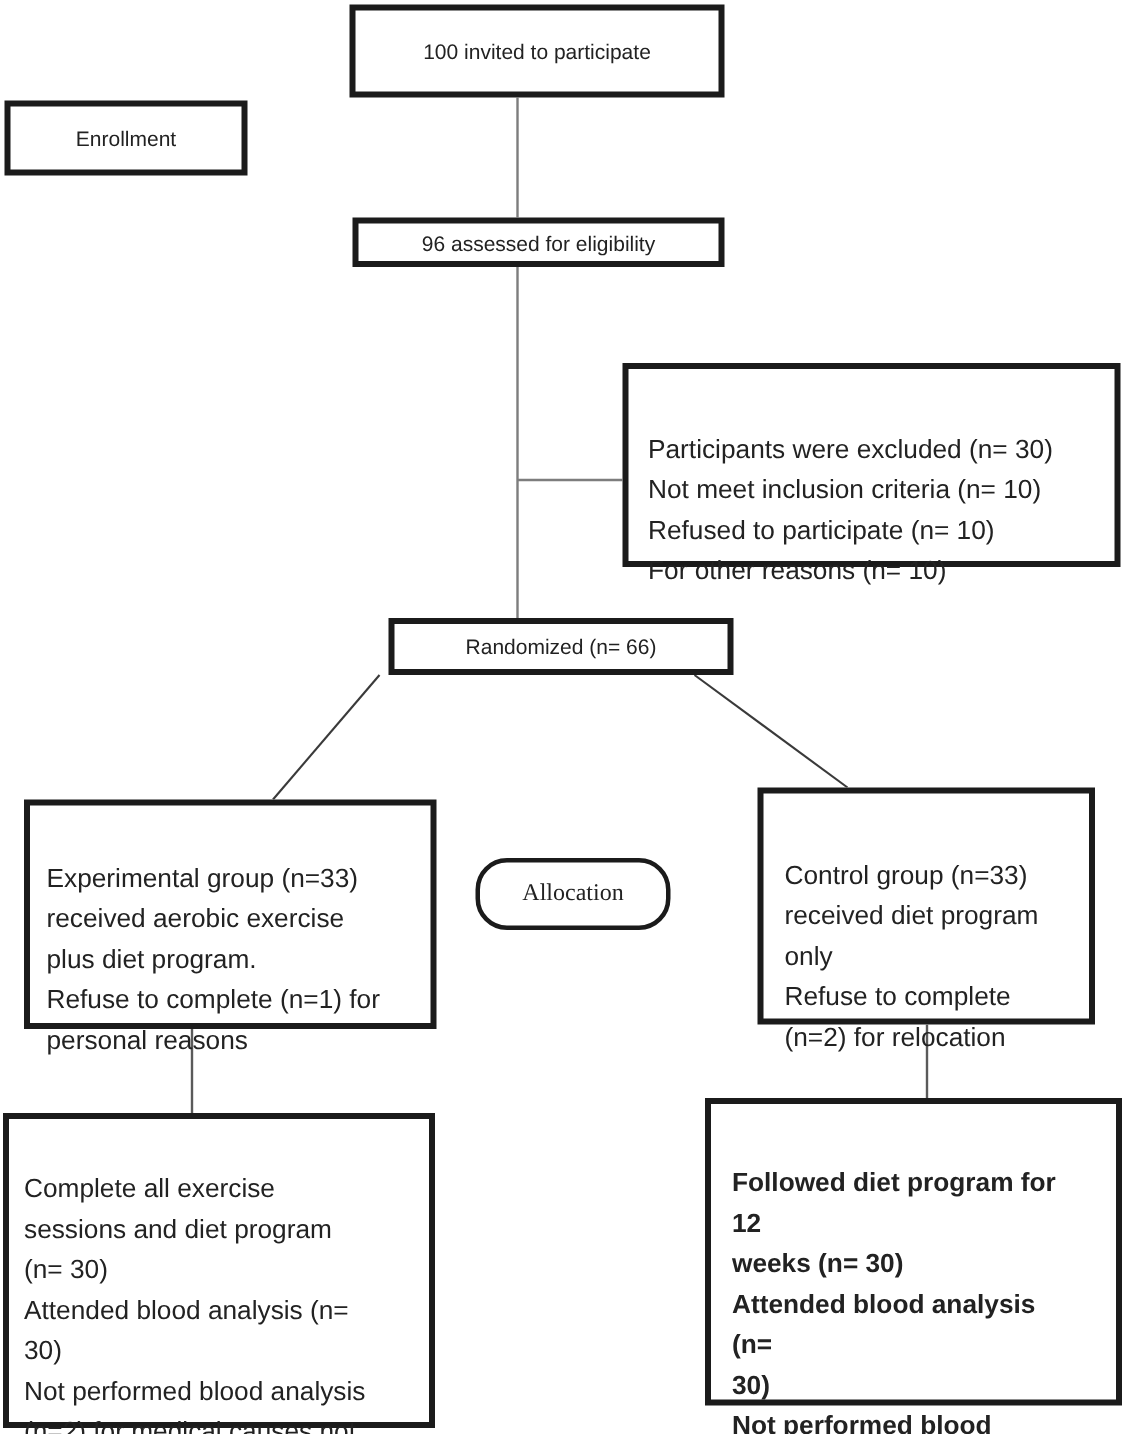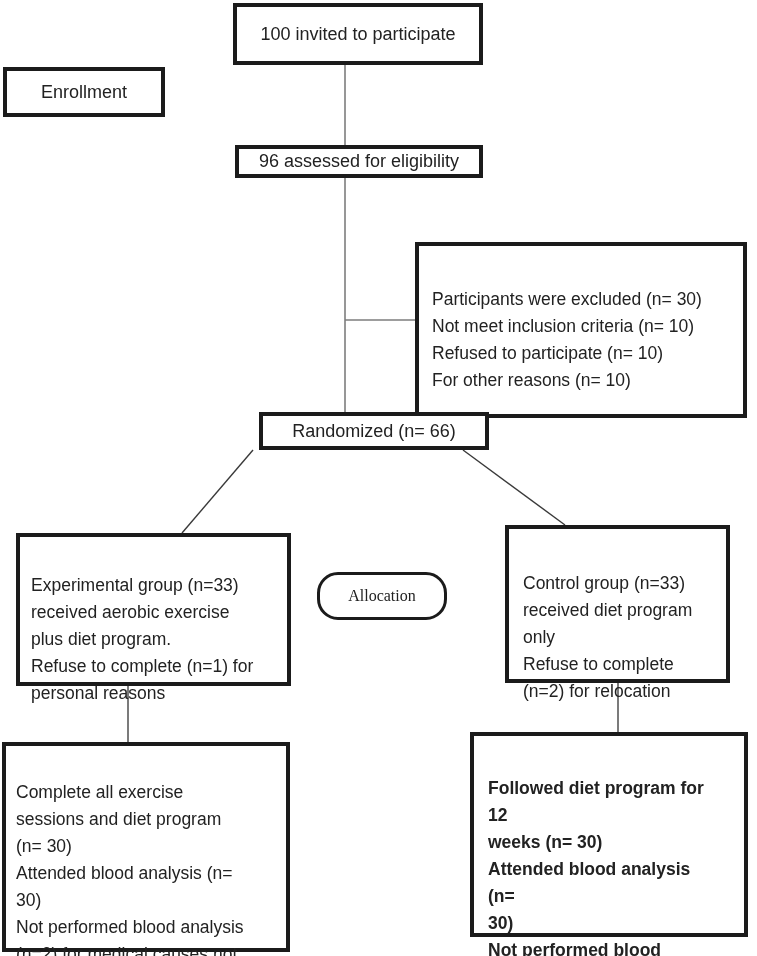--- a/index.html
+++ b/index.html
@@ -28,21 +28,21 @@
     background: #ffffff;
     border: 4px solid #1b1b1b;
     box-sizing: border-box;
     color: #222222;
   }
   .box.center {
     display: flex;
     align-items: center;
     justify-content: center;
     text-align: center;
-    font-size: 18px;
+    font-size: 14px;
   }
   .box.multi {
     font-size: 17.5px;
     line-height: 27px;
     white-space: pre-line;
   }
   .box.serif-label {
     border-width: 3px;
     font-family: "Liberation Serif", serif;
     font-size: 16px;
@@ -74,21 +74,21 @@
   </div>
 
   <div class="box center" style="left:3px; top:67px; width:162px; height:50px;">
     <span>Enrollment</span>
   </div>
 
   <div class="box center" style="left:235px; top:145px; width:248px; height:33px;text-align:right;">
     <span>96 assessed for eligibility</span>
   </div>
 
-  <div class="box multi pad-a" style="left:415px; top:242px; width:332px; height:176px;">
+  <div class="box multi pad-a" style="left:415px; top:242px; width:332px; height:136px;">
     <span>Participants were excluded (n= 30)
 Not meet inclusion criteria (n= 10)
 Refused to participate (n= 10)
 For other reasons (n= 10)</span>
   </div>
 
   <div class="box center" style="left:259px; top:412px; width:230px; height:38px;">
     <span>Randomized (n= 66)</span>
   </div>
 

